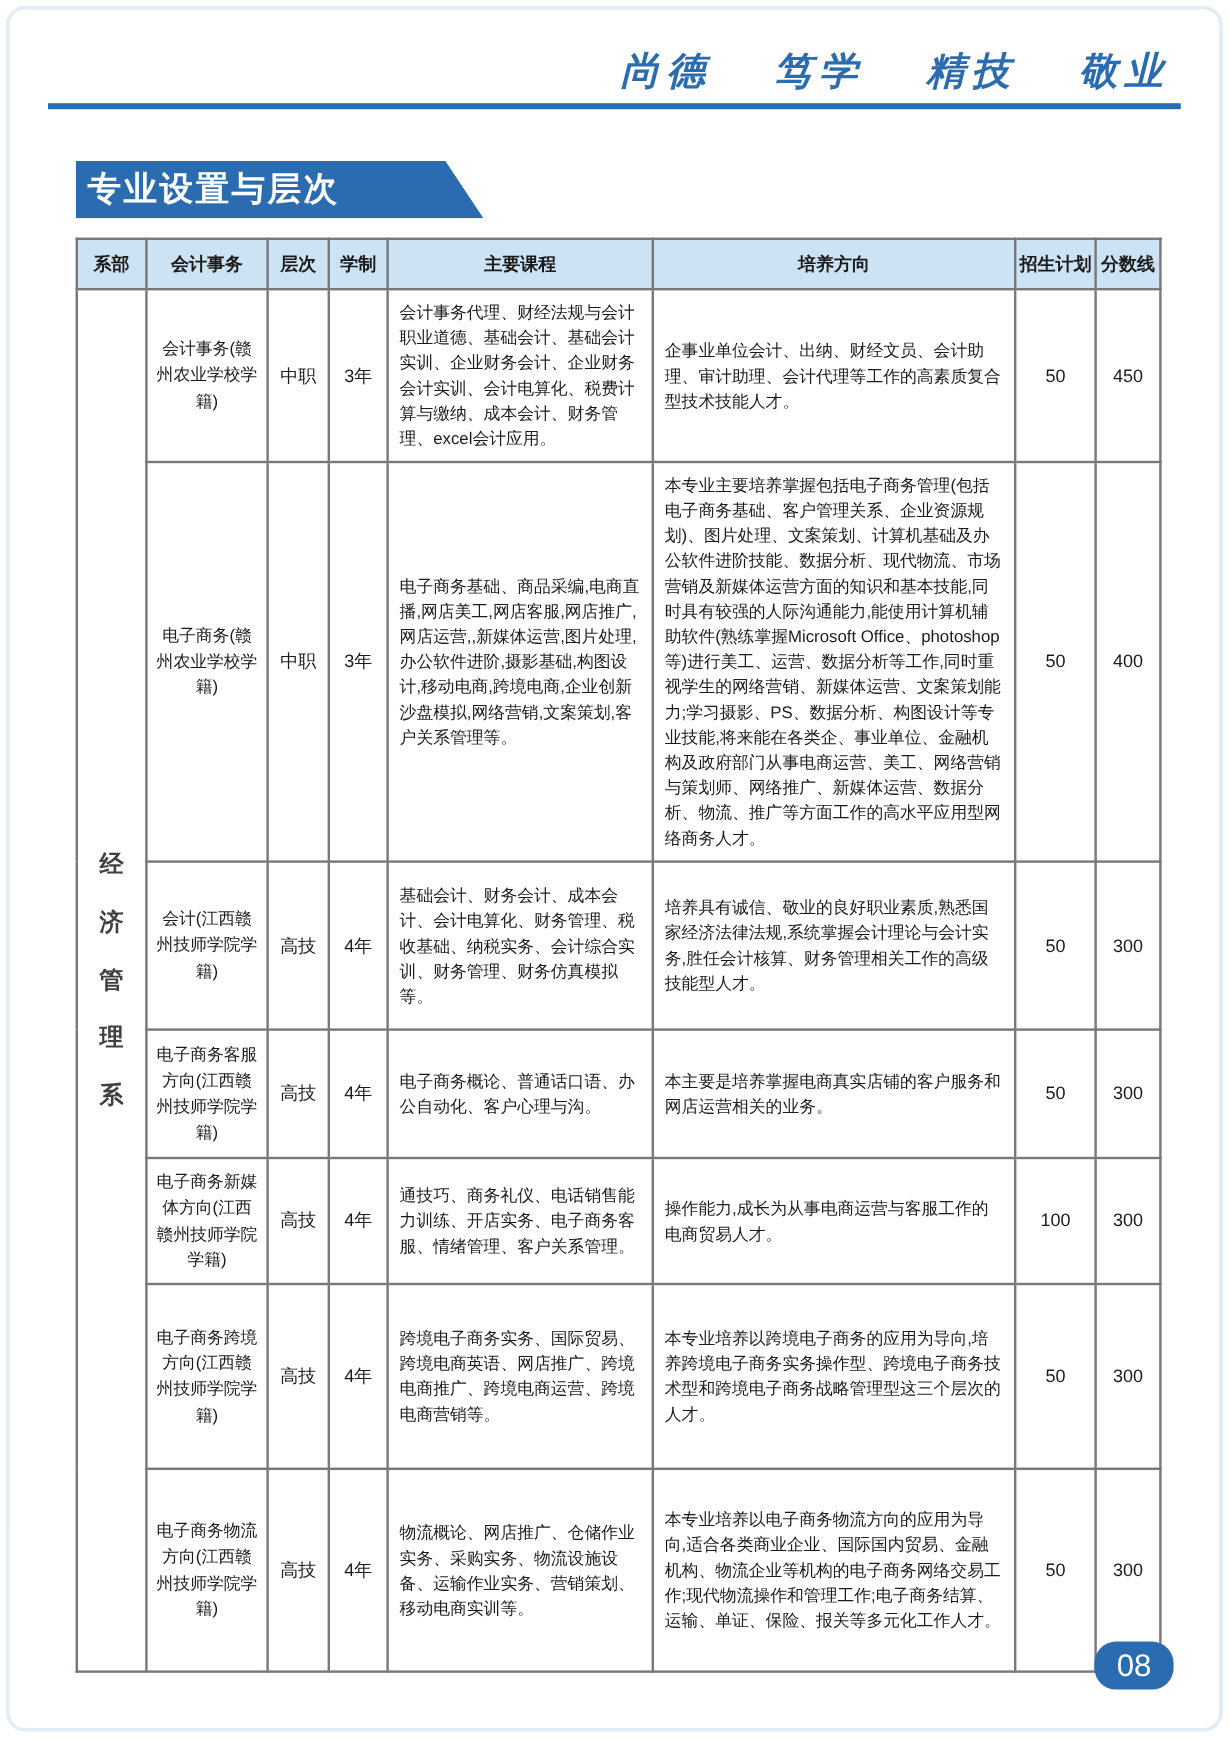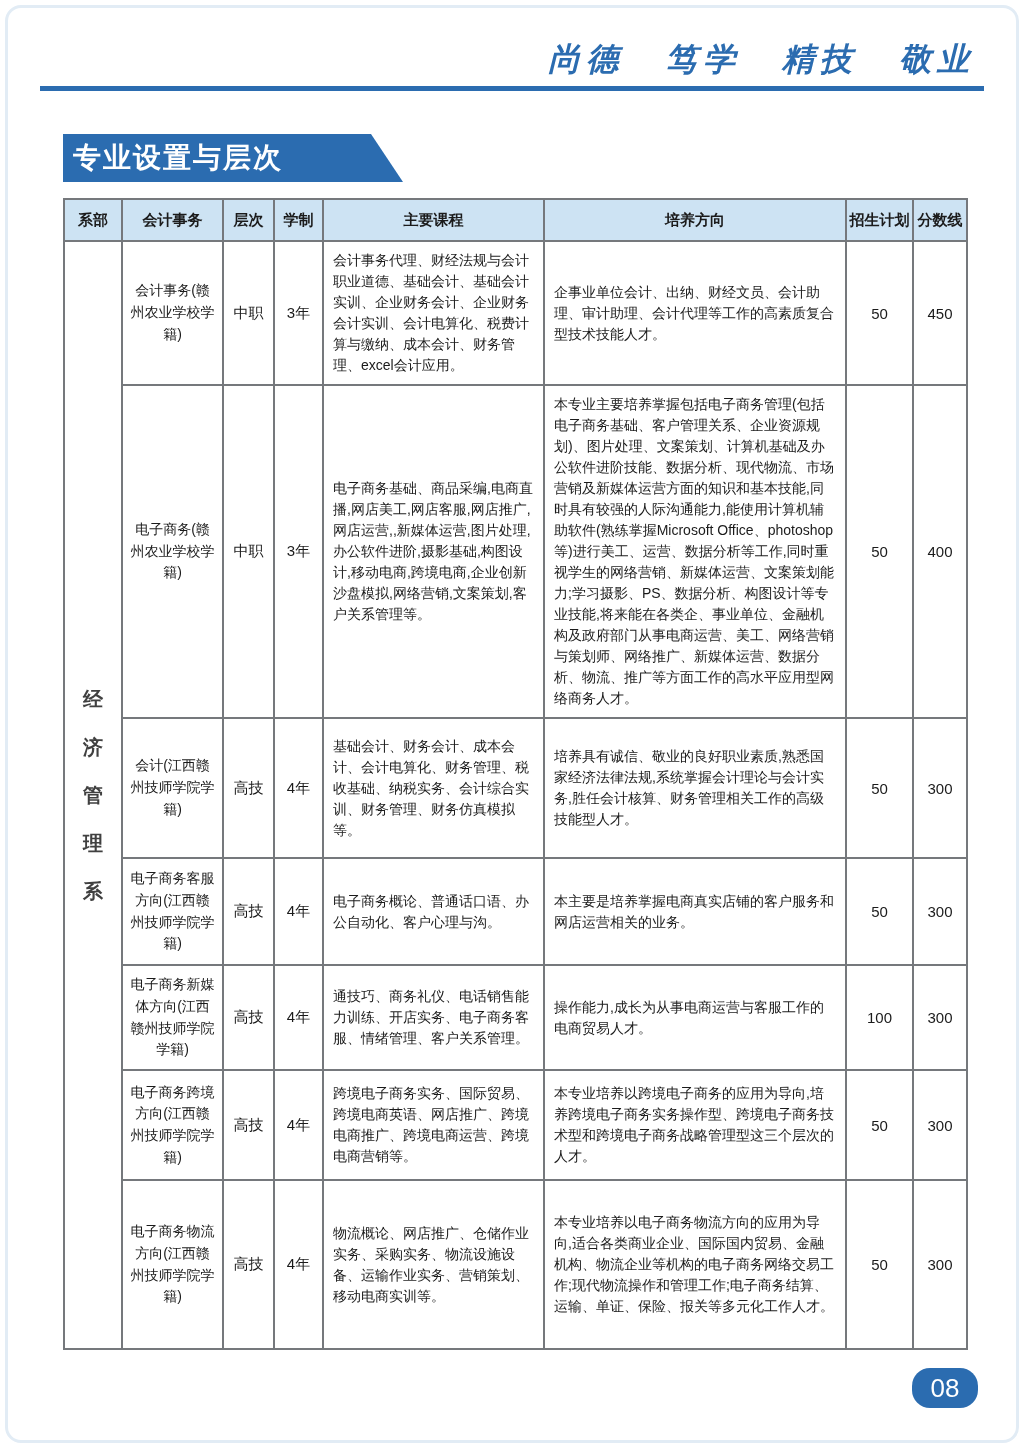--- a/index.html
+++ b/index.html
@@ -23,21 +23,21 @@
     border-radius: 16px;
     pointer-events: none;
   }
 
   
   .motto {
     position: absolute;
     top: 38px;
     right: 49px;
     color: #2b6cb0;
-    font-family: Liberation Sans, sans-serif;
+    font-family: Liberation Mono, monospace;
     font-size: 32px;
     font-weight: bold;
     font-style: italic;
     letter-spacing: 6px;
     word-spacing: 26px;
     white-space: nowrap;
   }
 
   .header-rule {
     position: absolute;
@@ -84,21 +84,21 @@
     font-weight: bold;
     height: 42px;
     text-align: center;
     margin-left: 28px;
   }
   tbody tr:nth-child(1) { height: 128px; }
   tbody tr:nth-child(2) { height: 332px; }
   tbody tr:nth-child(3) { height: 140px; }
   tbody tr:nth-child(4) { height: 107px; }
   tbody tr:nth-child(5) { height: 105px; }
-  tbody tr:nth-child(6) { height: 110px; }
+  tbody tr:nth-child(6) { height: 154px; }
   tbody tr:nth-child(7) { height: 169px; }
 
   td.dept { text-align: center; }
   .dept-text {
     width: 1.2em;
     margin: 0 auto;
     font-size: 20px;
     font-weight: bold;
     line-height: 2.4;
     word-break: break-all;

